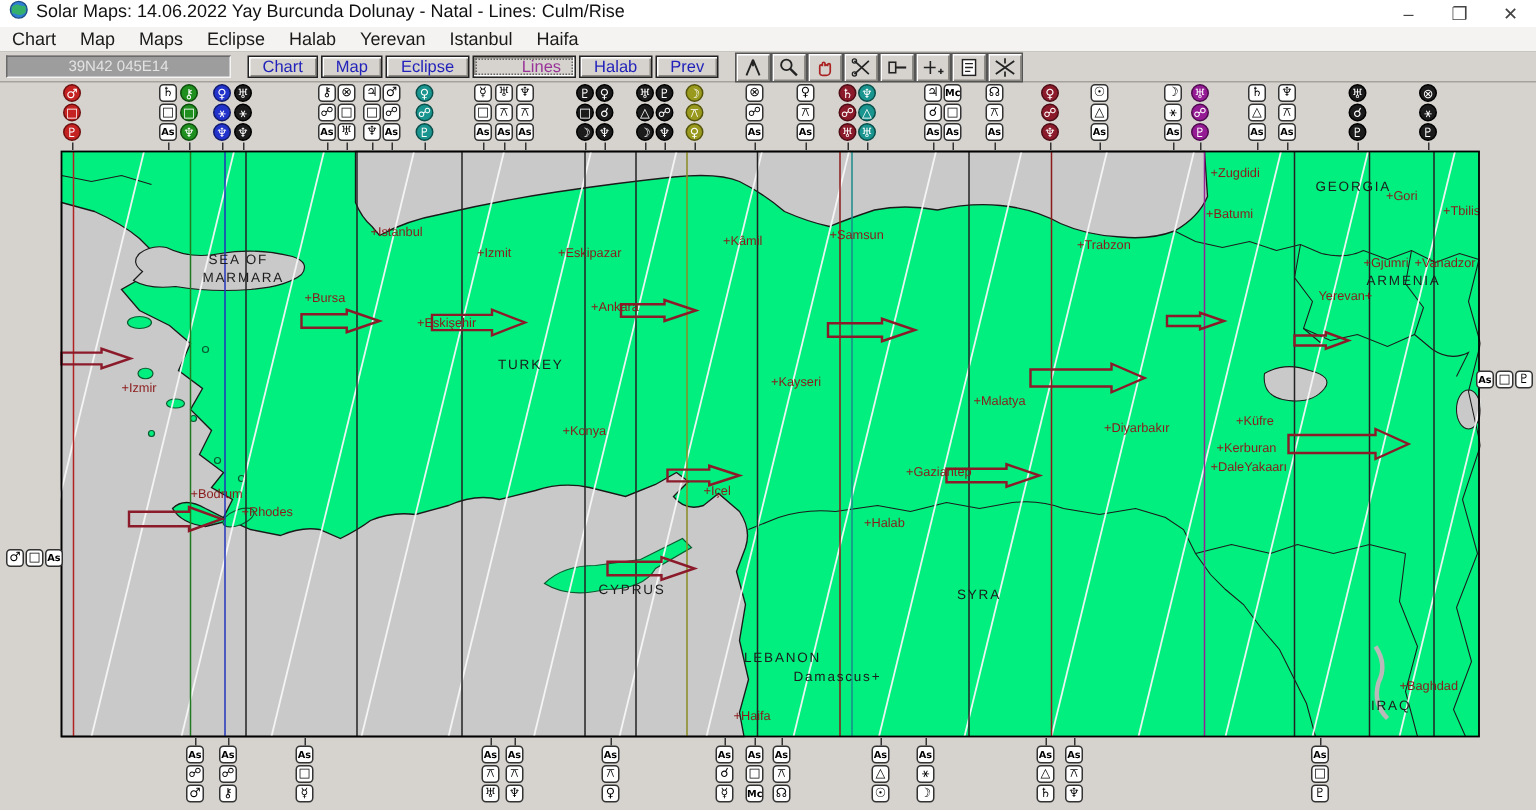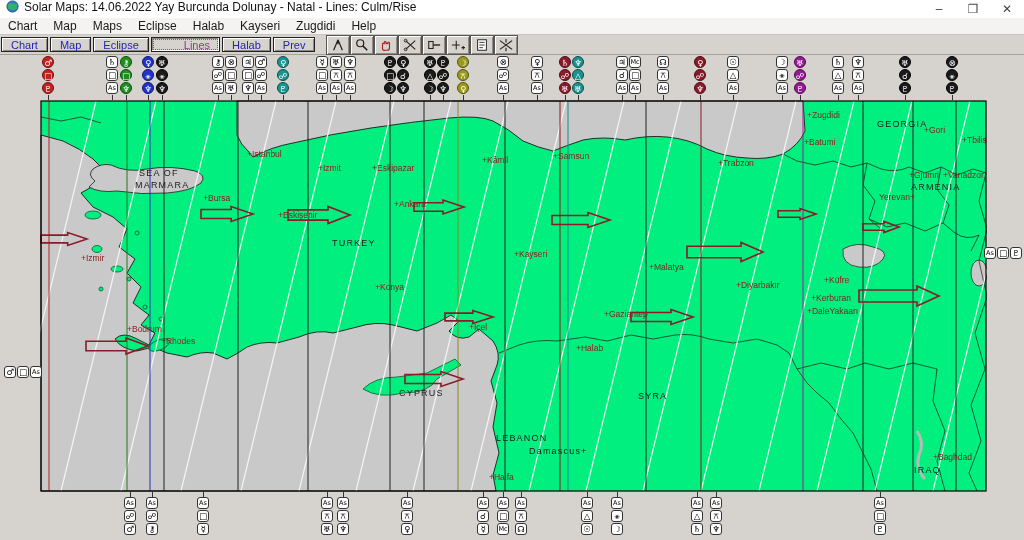--- a/index.html
+++ b/index.html
@@ -30,21 +30,21 @@
   .toolgap{width:10px;}
   .toolbtn{width:22px;height:18px;margin:0;display:flex;align-items:center;justify-content:center;
     background:#d6d3ce;border:1px solid #555;
     box-shadow:inset 1px 1px 0 #fff, inset -1px -1px 0 #8d8a84;cursor:default;}
   .toolbtn svg{display:block;}
   
   .stack{position:absolute;display:flex;flex-direction:column;align-items:center;width:16px;}
   .stack .stem{width:1px;flex:0 0 auto;}
   .badge{width:12px;height:12px;margin-bottom:1px;flex:0 0 auto;text-align:center;
     font-family:"DejaVu Sans",sans-serif;font-size:8.5px;line-height:12px;box-sizing:border-box;}
-  .badge.as{font-size:6.5px;font-weight:normal;}
+  .badge.as{font-size:6.5px;font-weight:bold;}
   .b-white{background:#fff;color:#000;border:1px solid #333;border-radius:3px;line-height:10px;}
   .b-red{background:#c52222;color:#fff;border:1px solid #6d0f0f;border-radius:50%;}
   .b-green{background:#1f8f1f;color:#fff;border:1px solid #0c4d0c;border-radius:50%;}
   .b-blue{background:#2233cc;color:#fff;border:1px solid #101a6d;border-radius:50%;}
   .b-black{background:#1b1b1b;color:#fff;border:1px solid #000;border-radius:50%;}
   .b-teal{background:#1a948e;color:#fff;border:1px solid #0b4f4b;border-radius:50%;}
   .b-olive{background:#99991d;color:#fff;border:1px solid #55550c;border-radius:50%;}
   .b-darkred{background:#8b1a2a;color:#fff;border:1px solid #4d0d16;border-radius:50%;}
   .b-magenta{background:#951b95;color:#fff;border:1px solid #4f0b4f;border-radius:50%;}
   .edgebox{position:absolute;display:flex;gap:1px;}
@@ -68,26 +68,27 @@
       <span class="winbtn">✕</span>
     </div>
   </div>
 
   <div class="menubar">
     <span class="menuitem">Chart</span>
     <span class="menuitem">Map</span>
     <span class="menuitem">Maps</span>
     <span class="menuitem">Eclipse</span>
     <span class="menuitem">Halab</span>
-    <span class="menuitem">Kayseri</span>
-    <span class="menuitem">Zugdidi</span>
-    <span class="menuitem">Help</span>
+    <span class="menuitem">Yerevan</span>
+    <span class="menuitem">Istanbul</span>
+    <span class="menuitem">Haifa</span>
   </div>
 
   <div class="toolbar">
+    <div class="coordbox">39N42 045E14</div>
     <button class="tbtn">Chart</button>
     <button class="tbtn">Map</button>
     <button class="tbtn">Eclipse</button>
     <button class="tbtn pressed">Lines</button>
     <button class="tbtn">Halab</button>
     <button class="tbtn">Prev</button>
     <div class="toolgap"></div>
     <span class="toolbtn">
       <svg width="16" height="14" viewBox="0 0 18 16">
           <path d="M9,2 L4,14 M9,2 L14,14 M9,2 L9,7" stroke="#222" stroke-width="1.4" fill="none"></path>

